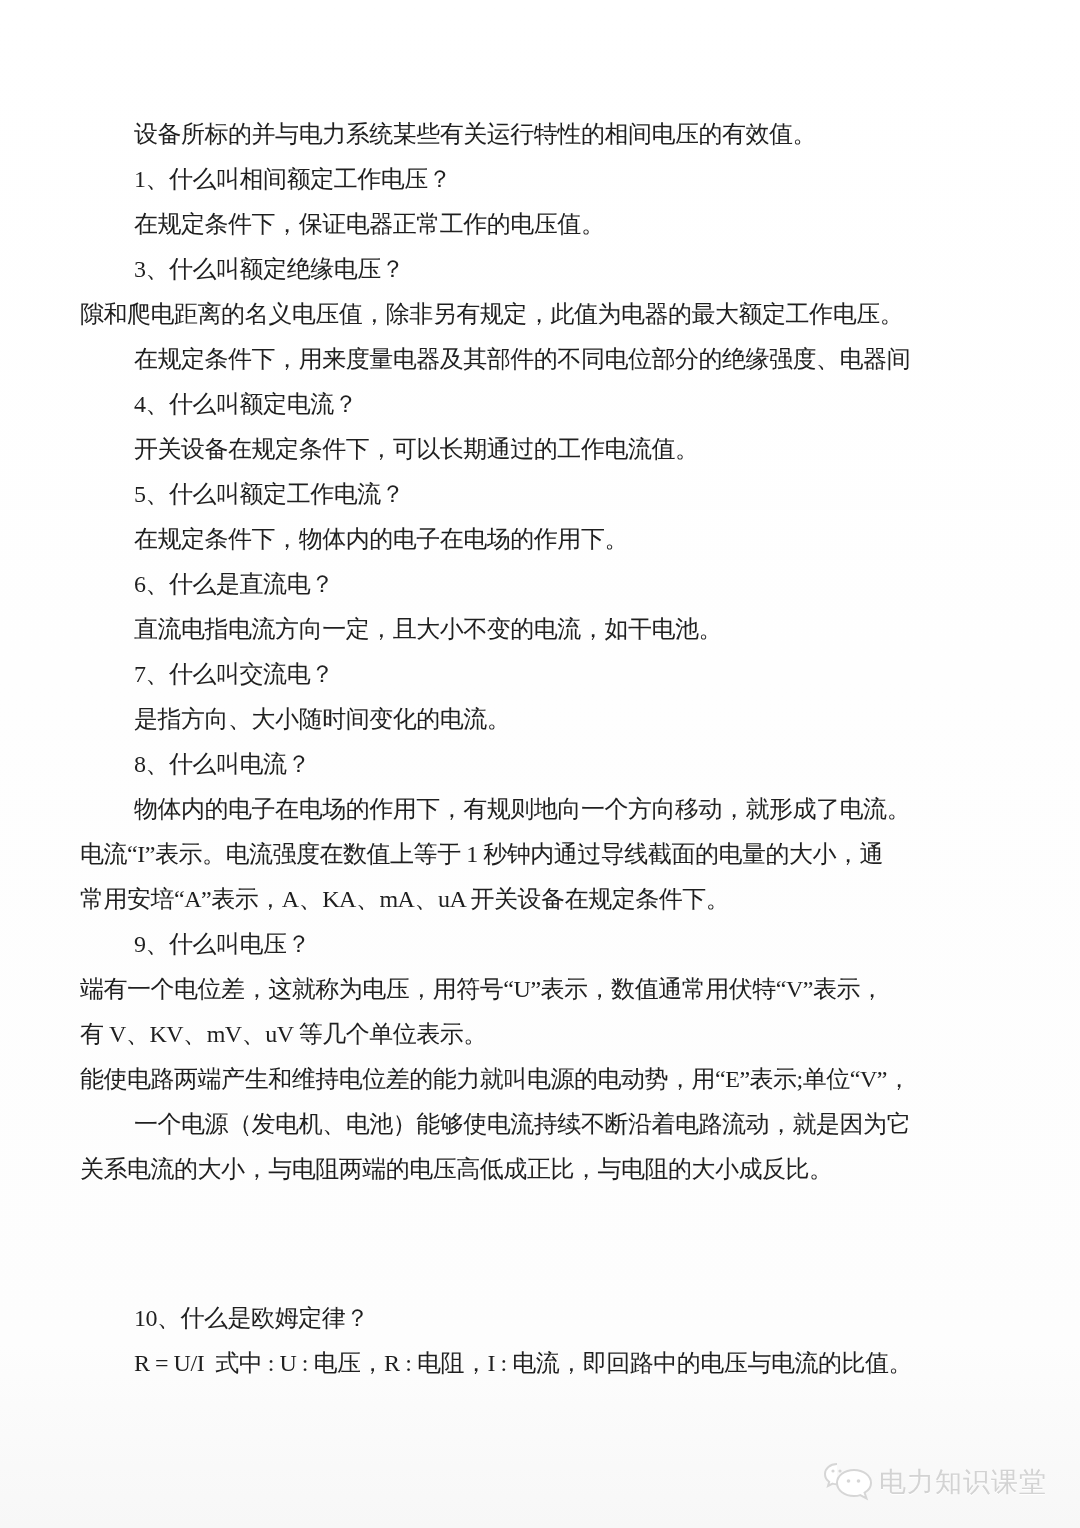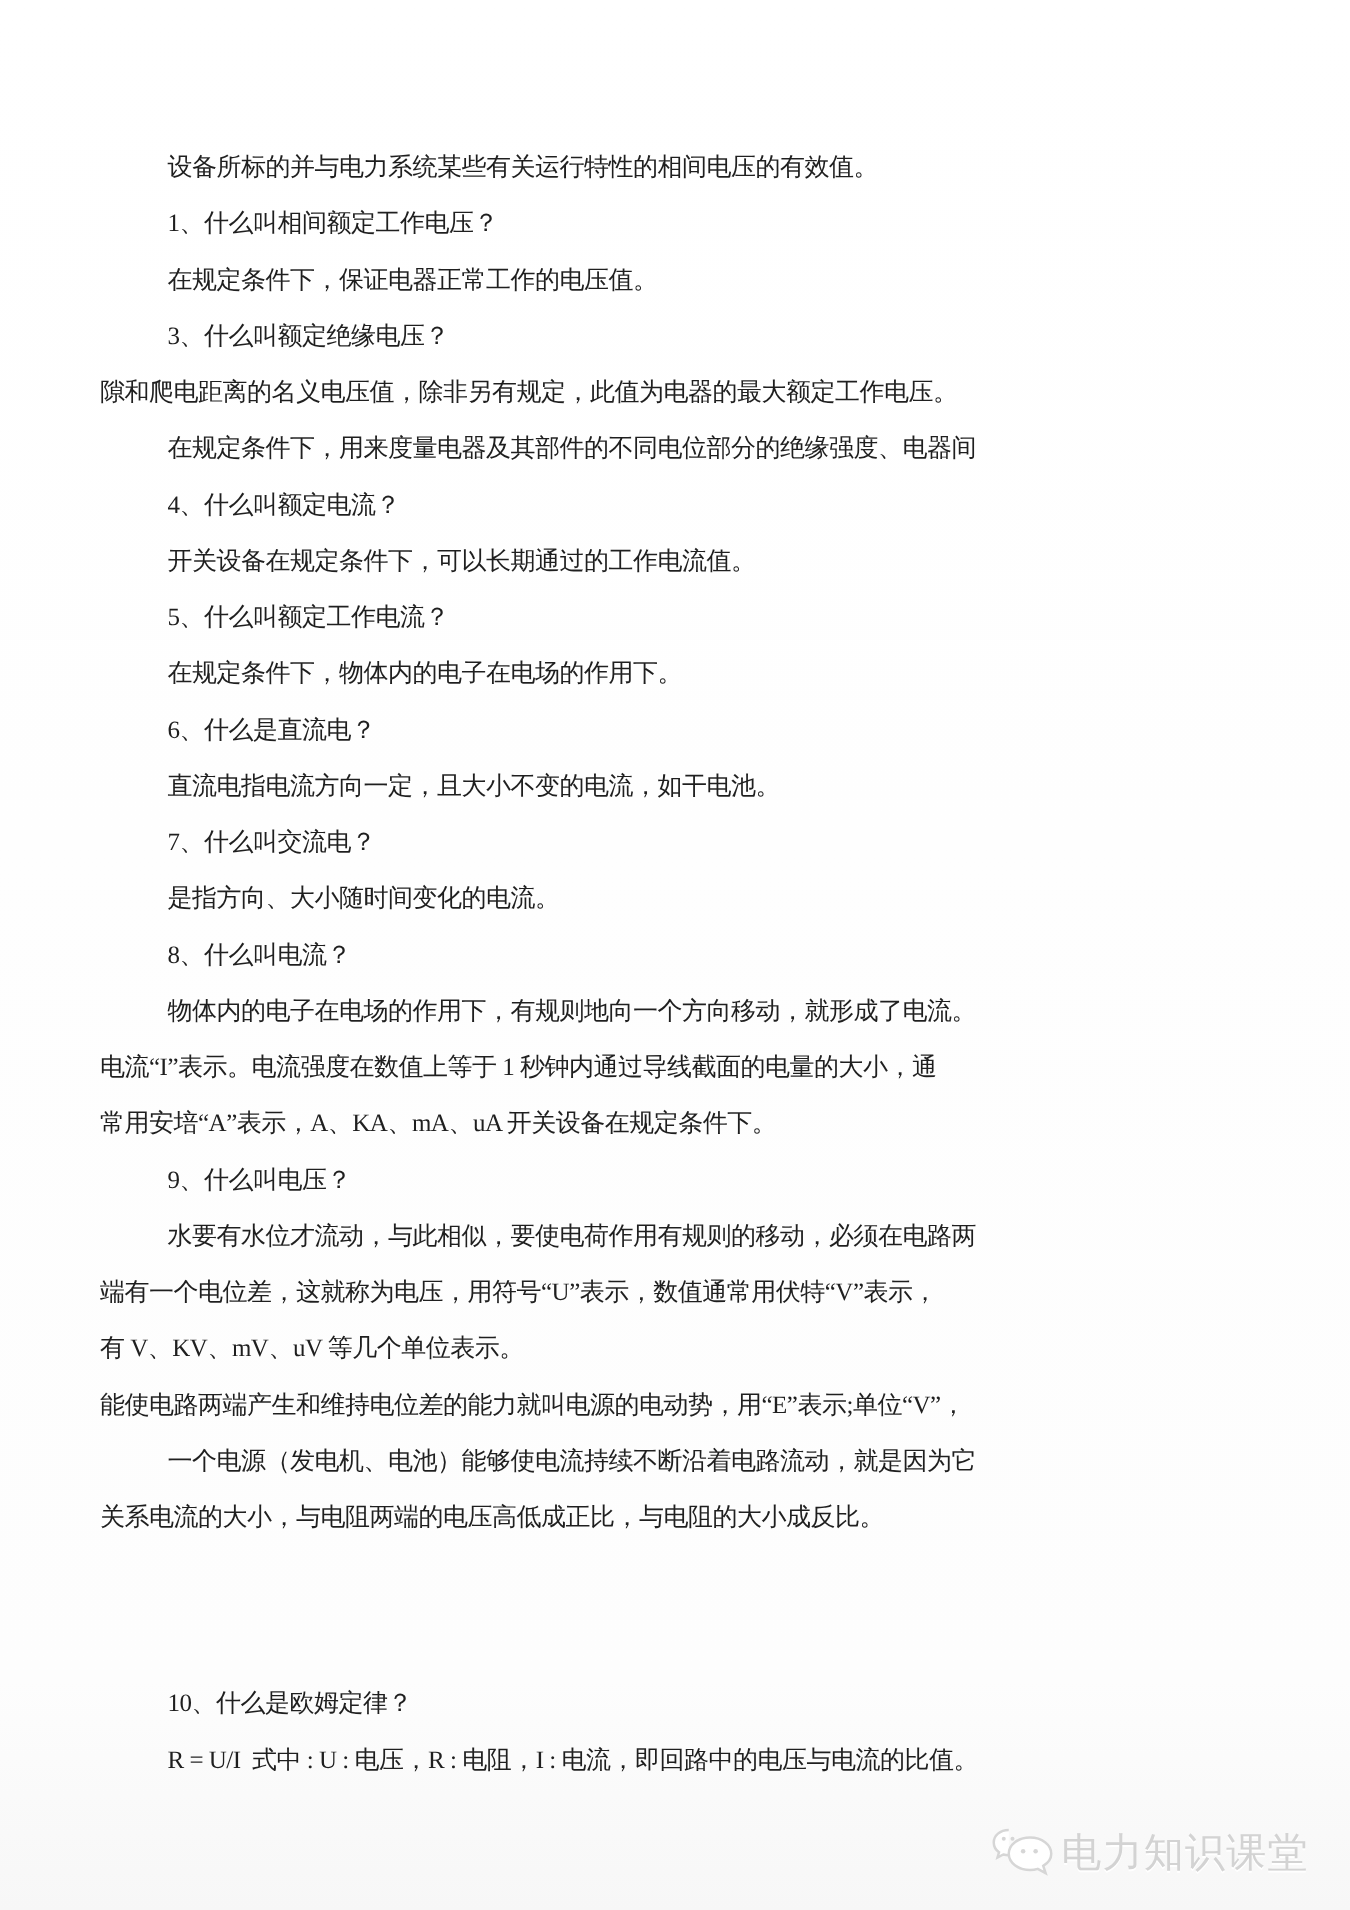--- a/index.html
+++ b/index.html
@@ -18,39 +18,39 @@
   }
   .content {
     position: absolute;
     left: 80px;
     top: 112px;
     width: 930px;
   }
   .line {
     height: 45px;
     line-height: 45px;
-    font-size: 20px;
+    font-size: 24px;
     letter-spacing: -0.02em;
     color: #1f1f1f;
     white-space: pre;
   }
   .indent { padding-left: 54px; }
   .gap { margin-top: 104px; }
   .watermark {
     position: absolute;
     top: 1456px;
     right: 33px;
     height: 52px;
     display: flex;
     align-items: center;
     gap: 4px;
     color: #d3d3d3;
   }
   .watermark-label {
-    font-size: 32px;
+    font-size: 27px;
     letter-spacing: 1px;
     line-height: 52px;
     text-shadow: 0 1px 0 #ffffff;
   }
   .wm-icon { display: inline-block; width: 52px; height: 48px; }
   .wm-icon svg { display: block; }
 </style>
 </head>
 <body>
 
@@ -69,21 +69,20 @@
     <div class="line indent">在规定条件下，物体内的电子在电场的作用下。</div>
     <div class="line indent">6、什么是直流电？</div>
     <div class="line indent">直流电指电流方向一定，且大小不变的电流，如干电池。</div>
     <div class="line indent">7、什么叫交流电？</div>
     <div class="line indent">是指方向、大小随时间变化的电流。</div>
     <div class="line indent">8、什么叫电流？</div>
     <div class="line indent">物体内的电子在电场的作用下，有规则地向一个方向移动，就形成了电流。</div>
     <div class="line">电流“I”表示。电流强度在数值上等于 1 秒钟内通过导线截面的电量的大小，通</div>
     <div class="line">常用安培“A”表示，A、KA、mA、uA 开关设备在规定条件下。</div>
     <div class="line indent">9、什么叫电压？</div>
-    <div class="line indent">水要有水位才流动，与此相似，要使电荷作用有规则的移动，必须在电路两</div>
     <div class="line">端有一个电位差，这就称为电压，用符号“U”表示，数值通常用伏特“V”表示，</div>
     <div class="line">有 V、KV、mV、uV 等几个单位表示。</div>
     <div class="line">能使电路两端产生和维持电位差的能力就叫电源的电动势，用“E”表示;单位“V”，</div>
     <div class="line indent">一个电源（发电机、电池）能够使电流持续不断沿着电路流动，就是因为它</div>
     <div class="line">关系电流的大小，与电阻两端的电压高低成正比，与电阻的大小成反比。</div>
     <div class="line indent gap">10、什么是欧姆定律？</div>
     <div class="line indent">R = U/I  式中 : U : 电压，R : 电阻，I : 电流，即回路中的电压与电流的比值。</div>
   </div>
 
   <div class="watermark">

